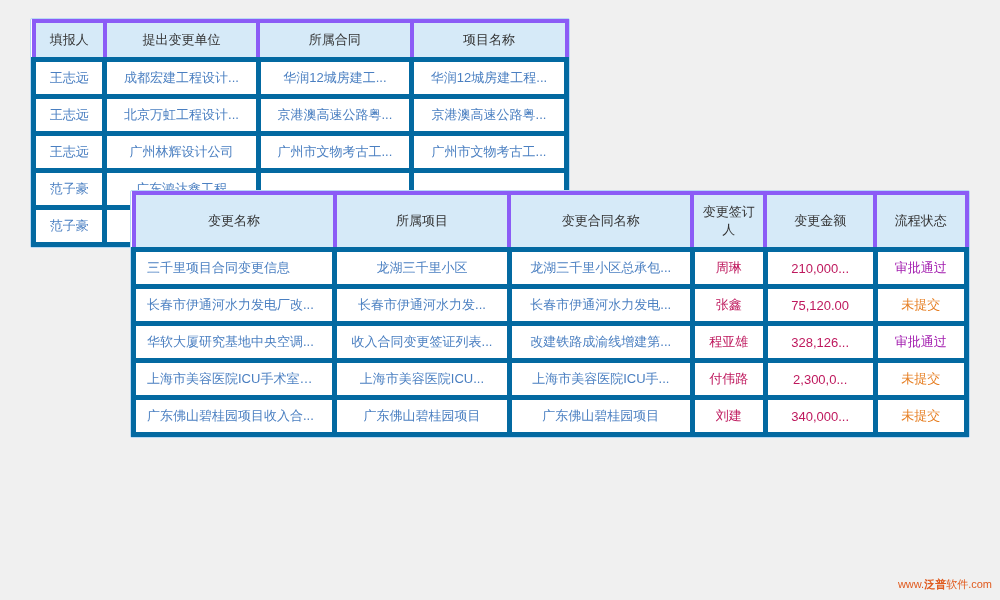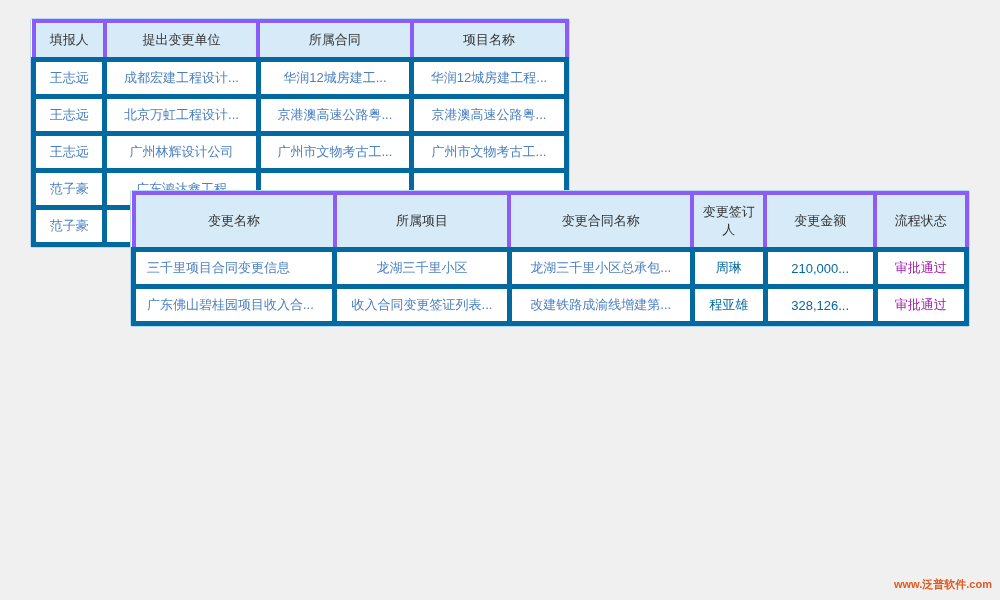--- a/index.html
+++ b/index.html
@@ -73,21 +73,21 @@
       text-align: center;
       color: #4a7fc1;
       font-size: 13px;
       white-space: nowrap;
       overflow: hidden;
       text-overflow: ellipsis;
       max-width: 160px;
     }
 
     tbody td.normal {
-      color: #0369a1;
+      color: #be185d;
     }
 
     .status-approved {
       color: #a21caf;
       font-weight: normal;
     }
 
     .status-pending {
       color: #e67e22;
     }
@@ -96,21 +96,21 @@
       position: absolute;
       bottom: 8px;
       right: 8px;
       font-size: 11px;
       color: #aaa;
       z-index: 10;
     }
 
     .watermark span {
       color: #e05a1e;
-      font-weight: bold;
+      font-weight: normal;
     }
   </style>
 </head>
 <body>
 
 <div class="panel panel-design">
   <table>
     <thead>
       <tr>
         <th>填报人</th>
@@ -169,26 +169,50 @@
     <tbody id="contract-tbody">
     <tr>
       <td style="cursor:pointer;text-align:left">三千里项目合同变更信息</td>
       <td style="cursor:pointer">龙湖三千里小区</td>
       <td style="cursor:pointer">龙湖三千里小区总承包...</td>
       <td class="normal">周琳</td>
       <td class="normal">210,000...</td>
       <td class="status-approved" style="cursor:pointer">审批通过</td>
     </tr>
         <tr>
-      <td style="cursor:pointer;text-align:left">广东佛山碧桂园项目收入合...</td>
+      <td style="cursor:pointer;text-align:left">长春市伊通河水力发电厂改...</td>
+      <td style="cursor:pointer">长春市伊通河水力发...</td>
+      <td style="cursor:pointer">长春市伊通河水力发电...</td>
+      <td class="normal">张鑫</td>
+      <td class="normal">75,120.00</td>
+      <td class="status-pending" style="cursor:pointer">未提交</td>
+    </tr>
+        <tr>
+      <td style="cursor:pointer;text-align:left">华软大厦研究基地中央空调...</td>
       <td style="cursor:pointer">收入合同变更签证列表...</td>
       <td style="cursor:pointer">改建铁路成渝线增建第...</td>
       <td class="normal">程亚雄</td>
       <td class="normal">328,126...</td>
       <td class="status-approved" style="cursor:pointer">审批通过</td>
     </tr>
+        <tr>
+      <td style="cursor:pointer;text-align:left">上海市美容医院ICU手术室净...</td>
+      <td style="cursor:pointer">上海市美容医院ICU...</td>
+      <td style="cursor:pointer">上海市美容医院ICU手...</td>
+      <td class="normal">付伟路</td>
+      <td class="normal">2,300,0...</td>
+      <td class="status-pending" style="cursor:pointer">未提交</td>
+    </tr>
+        <tr>
+      <td style="cursor:pointer;text-align:left">广东佛山碧桂园项目收入合...</td>
+      <td style="cursor:pointer">广东佛山碧桂园项目</td>
+      <td style="cursor:pointer">广东佛山碧桂园项目</td>
+      <td class="normal">刘建</td>
+      <td class="normal">340,000...</td>
+      <td class="status-pending" style="cursor:pointer">未提交</td>
+    </tr>
       </tbody>
   </table>
 </div>
 
 <div class="watermark">
   <span>www.</span><span style="color:#e05a1e;font-weight:bold">泛普</span><span>软件.com</span>
 </div>
 
 </body></html>

